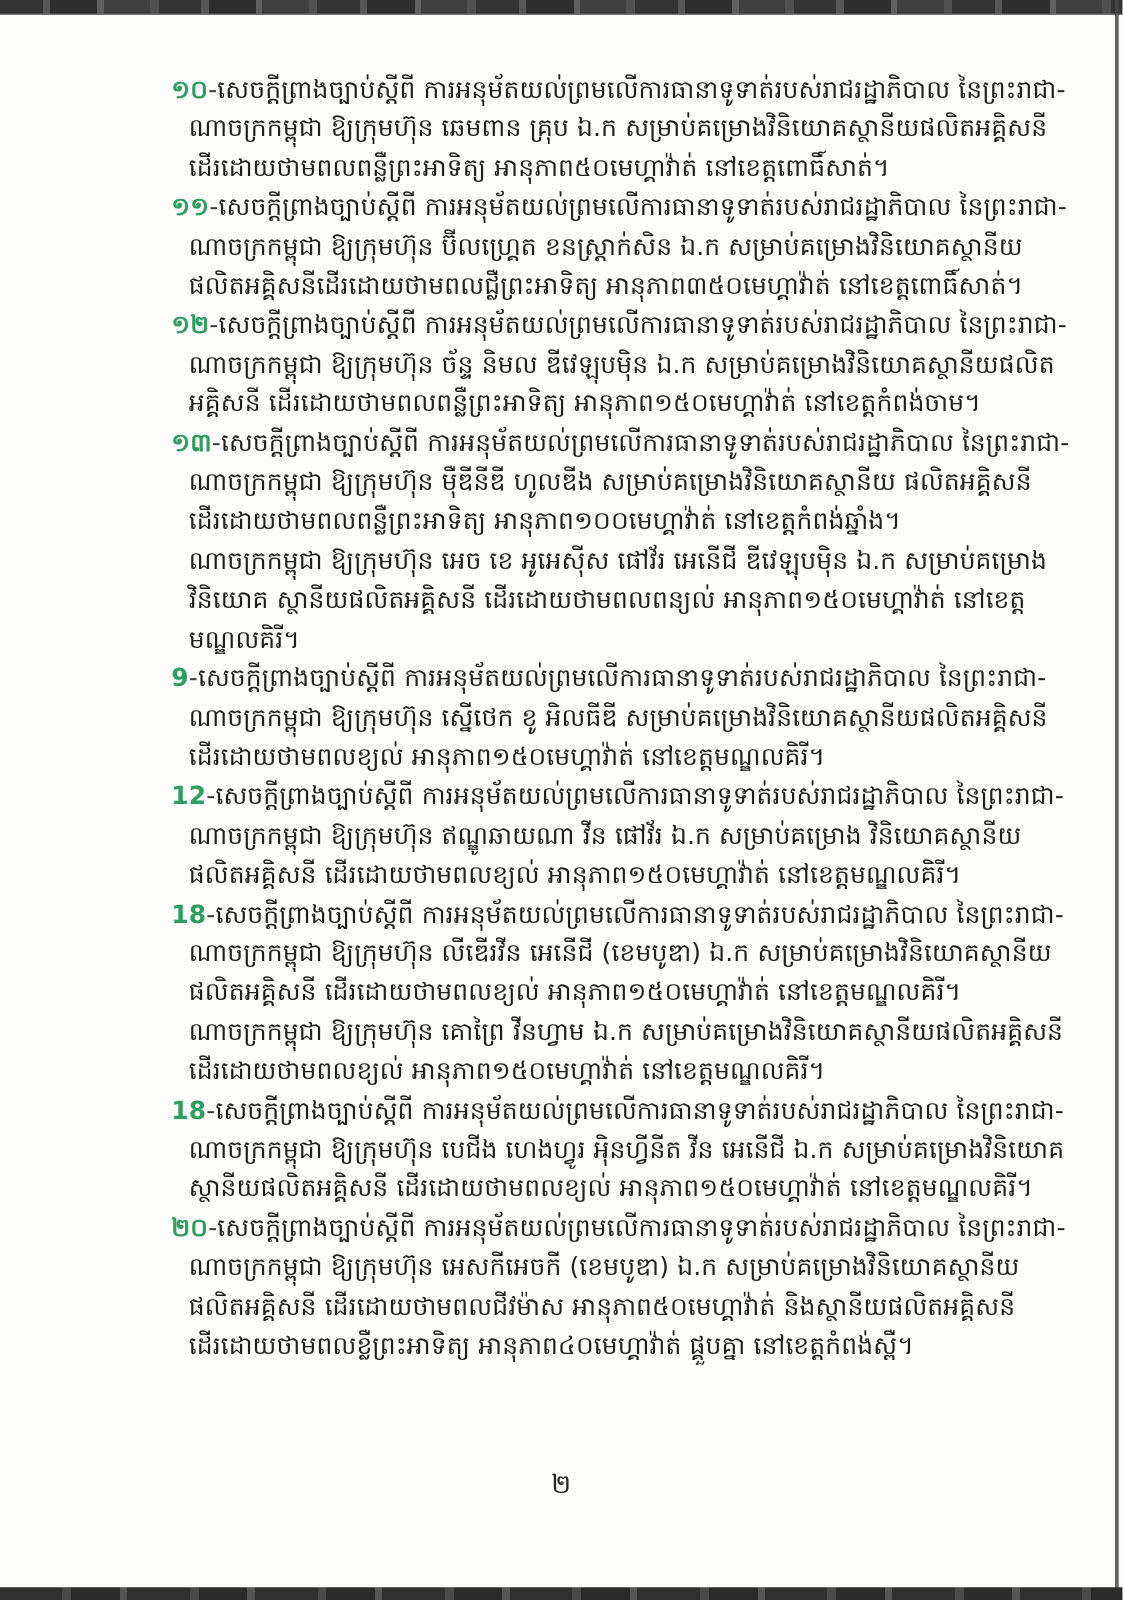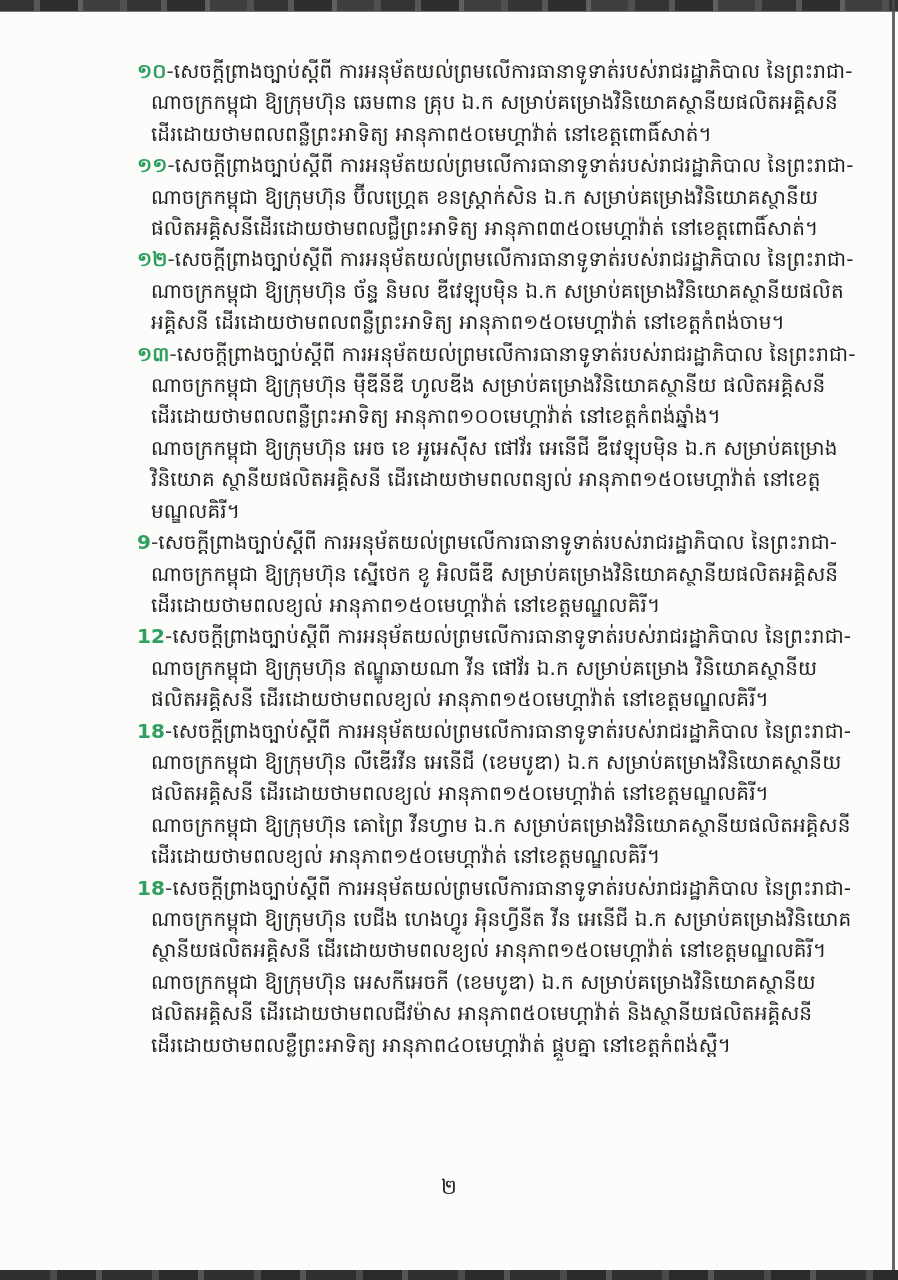--- a/index.html
+++ b/index.html
@@ -97,20 +97,21 @@
       <div class="item">
         <div class="line cont">ណាចក្រកម្ពុជា ឱ្យក្រុមហ៊ុន គោព្រៃ វីនហ្វាម ឯ.ក សម្រាប់គម្រោងវិនិយោគស្ថានីយផលិតអគ្គិសនី</div>
         <div class="line cont">ដើរដោយថាមពលខ្យល់ អានុភាព១៥០មេហ្គាវ៉ាត់ នៅខេត្តមណ្ឌលគិរី។</div>
       </div>
       <div class="item">
         <div class="line first"><span class="num">18</span><span class="dash">-</span><span>សេចក្ដីព្រាងច្បាប់ស្ដីពី ការអនុម័តយល់ព្រមលើការធានាទូទាត់របស់រាជរដ្ឋាភិបាល នៃព្រះរាជា-</span></div>
         <div class="line cont">ណាចក្រកម្ពុជា ឱ្យក្រុមហ៊ុន បេជីង ហេងហ្វូរ អុិនហ្វីនីត វីន អេនើជី ឯ.ក សម្រាប់គម្រោងវិនិយោគ</div>
         <div class="line cont">ស្ថានីយផលិតអគ្គិសនី ដើរដោយថាមពលខ្យល់ អានុភាព១៥០មេហ្គាវ៉ាត់ នៅខេត្តមណ្ឌលគិរី។</div>
       </div>
       <div class="item">
+        <div class="line first"><span class="num">២០</span><span class="dash">-</span><span>សេចក្ដីព្រាងច្បាប់ស្ដីពី ការអនុម័តយល់ព្រមលើការធានាទូទាត់របស់រាជរដ្ឋាភិបាល នៃព្រះរាជា-</span></div>
         <div class="line cont">ណាចក្រកម្ពុជា ឱ្យក្រុមហ៊ុន អេសកីអេចកី (ខេមបូឌា) ឯ.ក សម្រាប់គម្រោងវិនិយោគស្ថានីយ</div>
         <div class="line cont">ផលិតអគ្គិសនី ដើរដោយថាមពលជីវម៉ាស អានុភាព៥០មេហ្គាវ៉ាត់ និងស្ថានីយផលិតអគ្គិសនី</div>
         <div class="line cont">ដើរដោយថាមពលខ្លឺព្រះអាទិត្យ អានុភាព៤០មេហ្គាវ៉ាត់ ផ្គួបគ្នា នៅខេត្តកំពង់ស្ពឺ។</div>
       </div>
     </main>
 
   <div class="page-number">២</div>
 
   <div class="scan-edge bottom"></div>
 </div>

